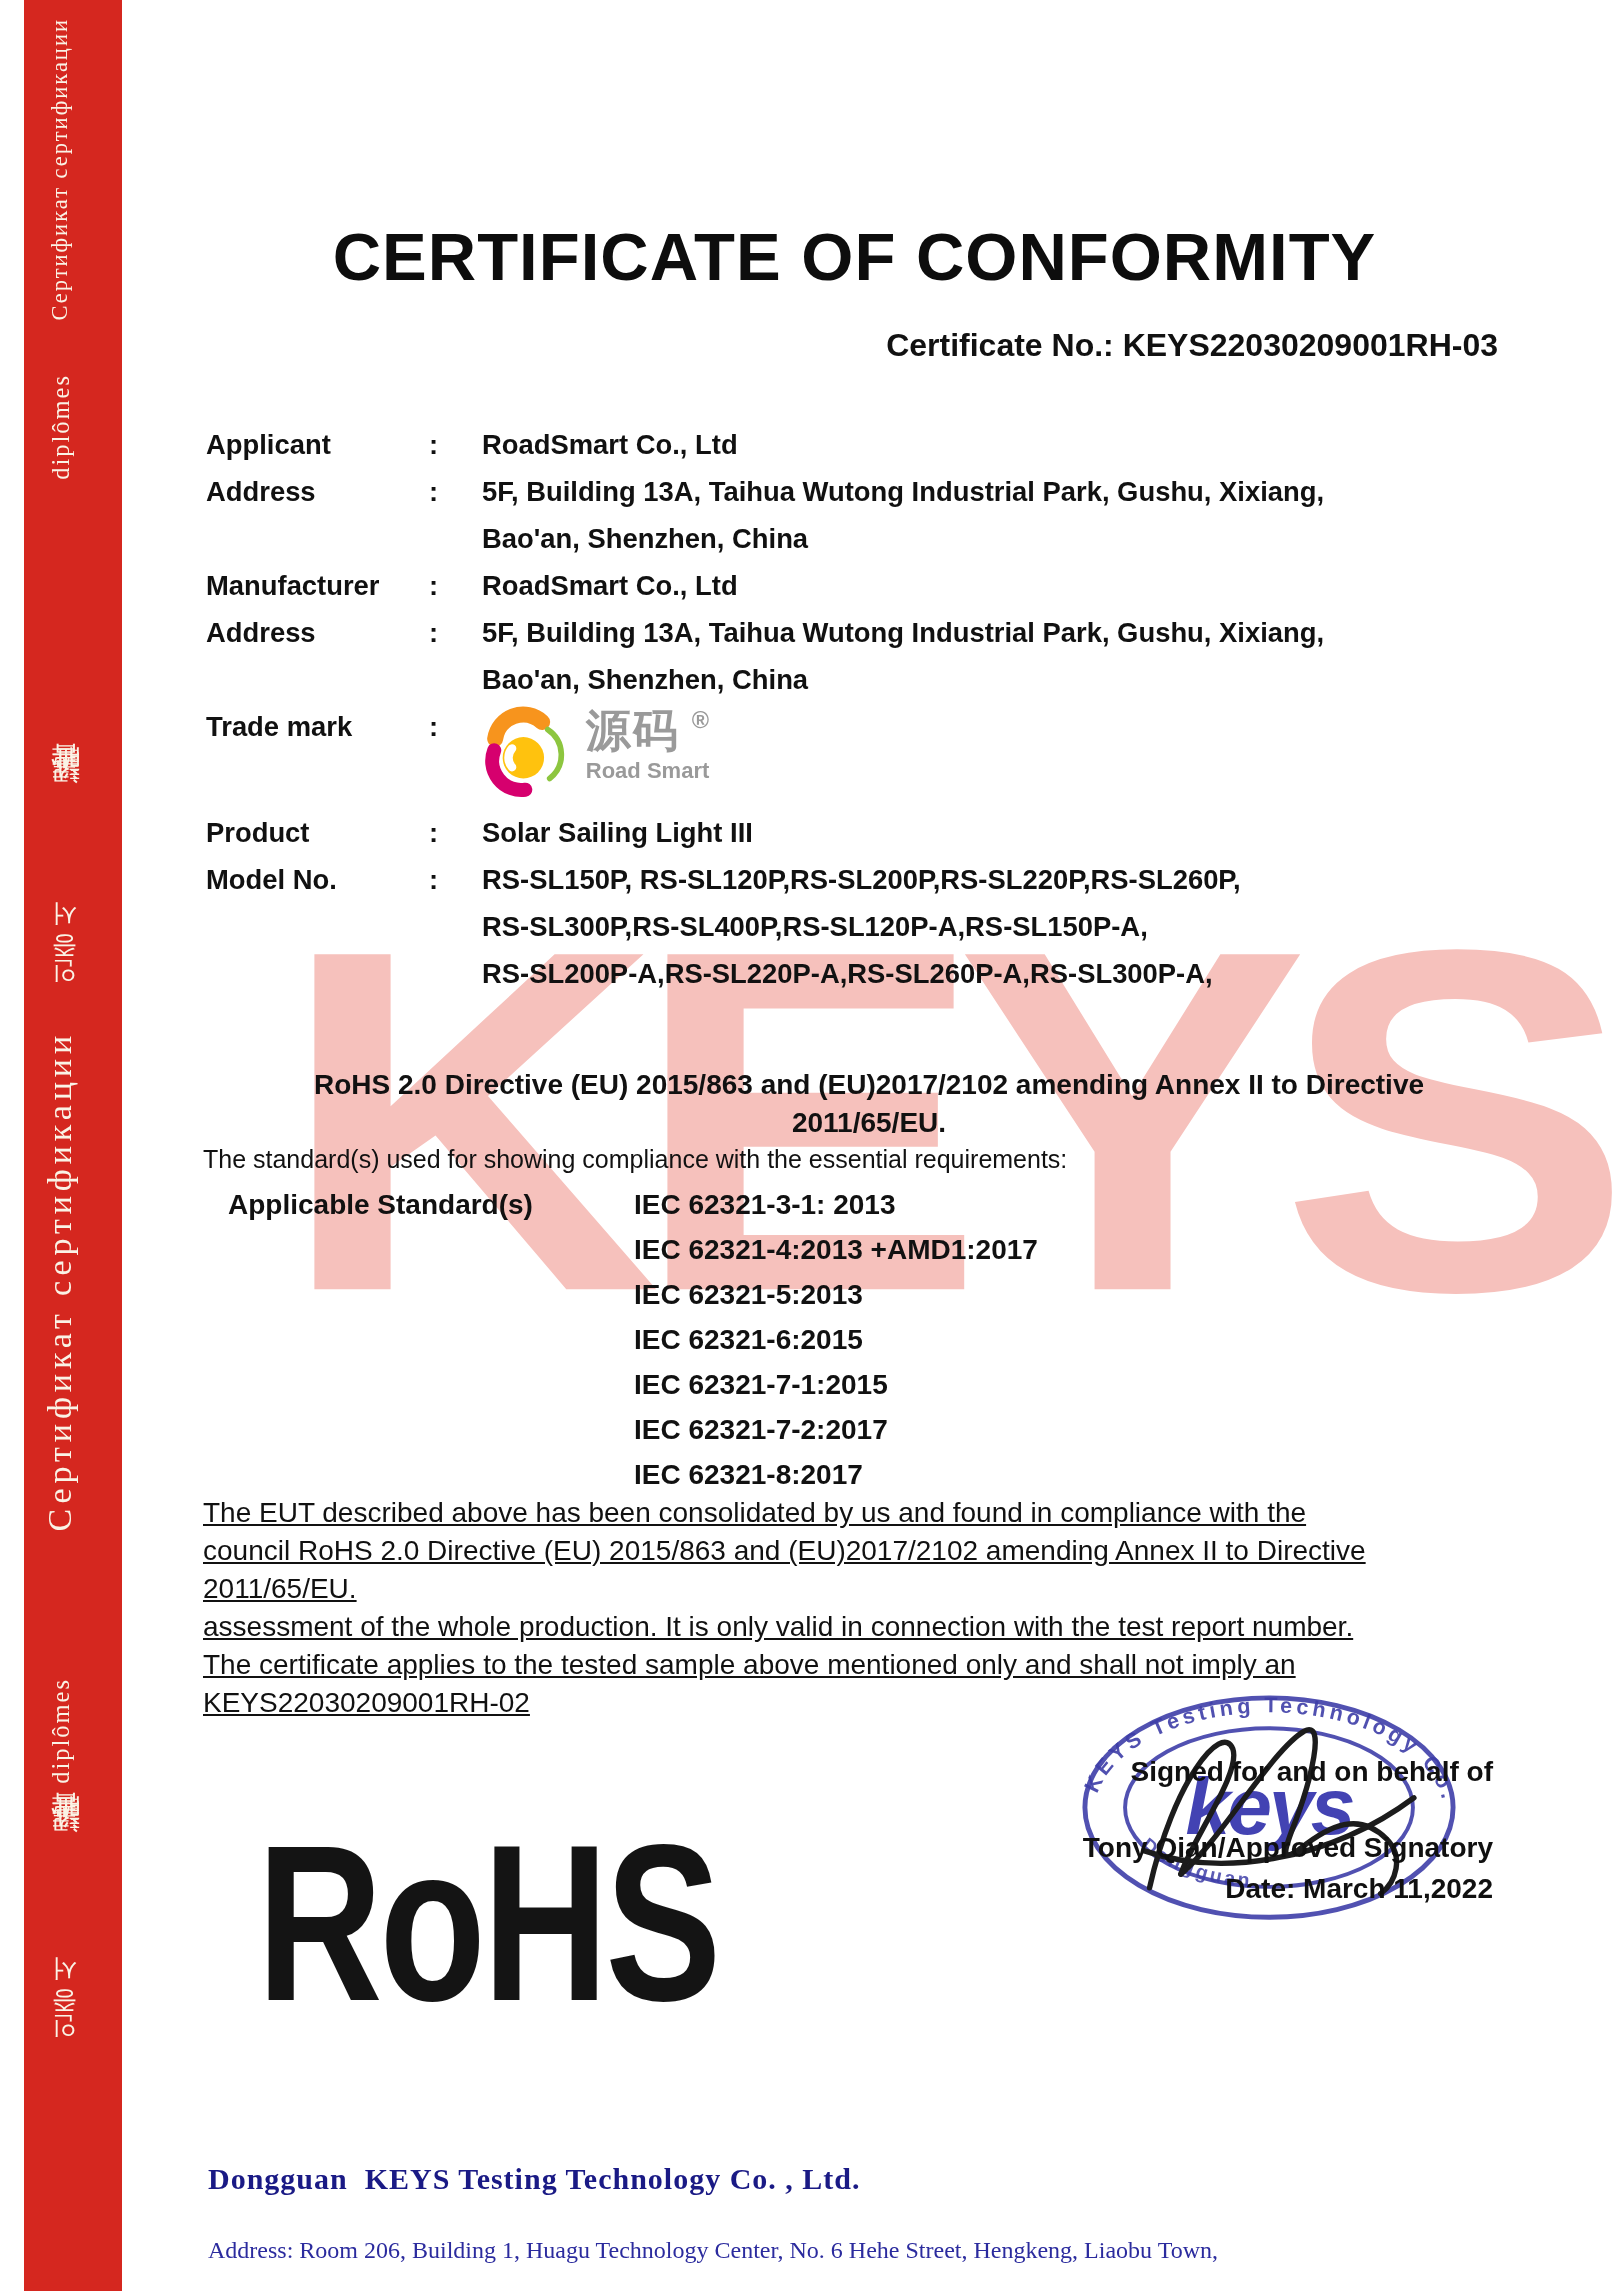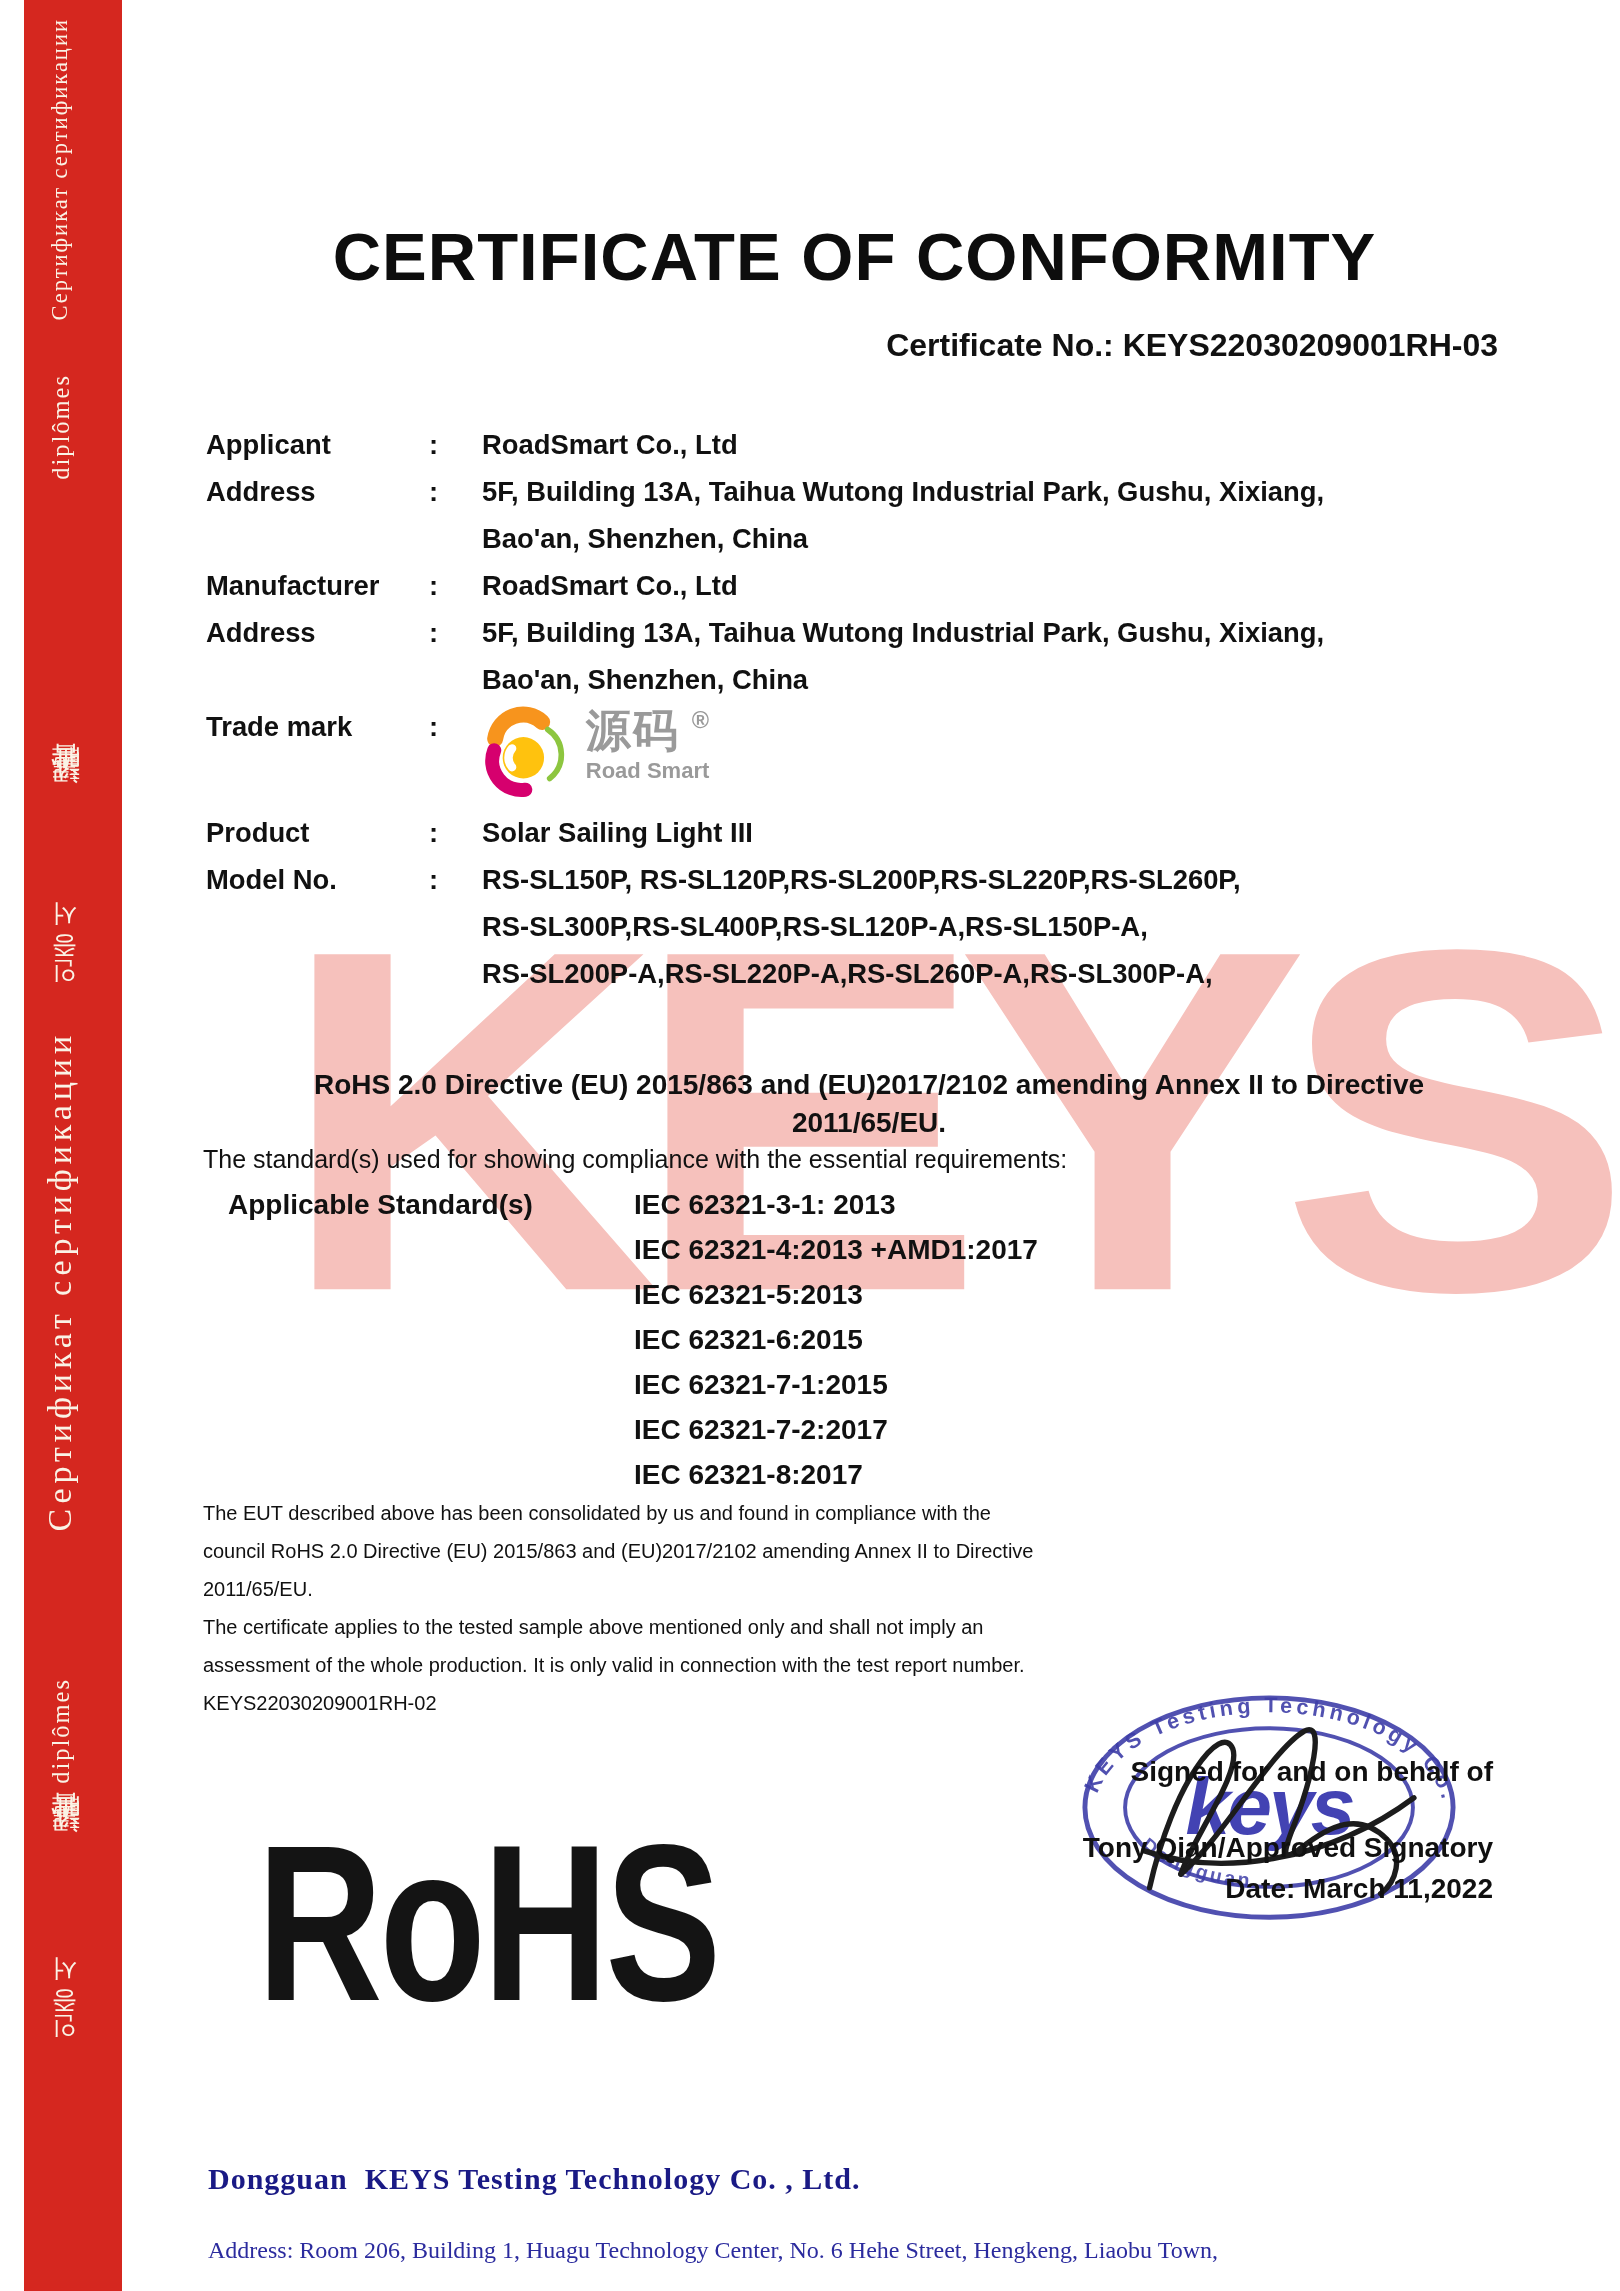--- a/index.html
+++ b/index.html
@@ -37,21 +37,21 @@
   .tm-cn{font-size:45px;font-weight:700;line-height:51px;letter-spacing:2px;
          font-family:"Liberation Sans",sans-serif;}
   .tm-reg{position:absolute;top:-7.8px;left:106px;font-size:23.5px;}
   .tm-en{font-size:22px;line-height:25.5px;margin-top:2px;}
   .directive{position:absolute;left:0;right:0;top:1066px;padding:0 88px 0 39px;text-align:center;
              font-size:28px;font-weight:700;line-height:38px;}
   .std-intro{position:absolute;left:81px;top:1145px;font-size:25px;}
   .std-block{position:absolute;left:106px;top:1182px;display:flex;width:1274px;gap:10px;}
   .std-label{flex:0 0 396px;font-size:28px;font-weight:700;line-height:45px;}
   .std-list{flex:1;font-size:28px;font-weight:700;line-height:45px;}
-  .paras{position:absolute;left:81px;top:1494px;width:1304px;font-size:20px;line-height:38px;}
+  .paras{position:absolute;left:81px;top:1494px;width:1304px;font-size:28px;line-height:38px;text-decoration:underline;}
   .rohs-mark{position:absolute;left:135px;top:1811px;font-size:223px;font-weight:700;line-height:1;
              letter-spacing:-3.9px;transform:scaleX(0.78);transform-origin:left top;color:#141414;}
   .stamp{position:absolute;left:951px;top:1692px;z-index:1;}
   .sig-block{position:absolute;right:172px;top:1756px;text-align:right;z-index:2;
              font-size:28px;font-weight:700;color:#101010;margin-left:9px;}
   .sig-l1{margin-bottom:44px;}
   .sig-l2{margin-bottom:8.8px;text-align:right;}
   
   .footer{position:absolute;left:86px;top:2123px;width:1392px;z-index:2;
           font-family:"Liberation Serif","DejaVu Serif",serif;white-space:pre-wrap;}
@@ -161,22 +161,22 @@
         <div>IEC 62321-7-1:2015</div>
         <div>IEC 62321-7-2:2017</div>
         <div>IEC 62321-8:2017</div>
       </div>
     </div>
 
     <div class="paras">
       <div>The EUT described above has been consolidated by us and found in compliance with the</div>
       <div>council RoHS 2.0 Directive (EU) 2015/863 and (EU)2017/2102 amending Annex II to Directive</div>
       <div>2011/65/EU.</div>
+      <div>assessment of the whole production. It is only valid in connection with the test report number.</div>
       <div>The certificate applies to the tested sample above mentioned only and shall not imply an</div>
-      <div>assessment of the whole production. It is only valid in connection with the test report number.</div>
       <div>KEYS22030209001RH-02</div>
     </div>
 
     <div class="rohs-mark">RoHS</div>
 
     <svg class="stamp" width="392" height="235" viewBox="0 0 400 240">
       <defs>
         <path id="arcTop" d="M 22 122 A 176 100 0 0 1 378 122" fill="none"></path>
         <path id="arcBot" d="M 52 138 A 155 88 0 0 0 348 138" fill="none"></path>
       </defs>

